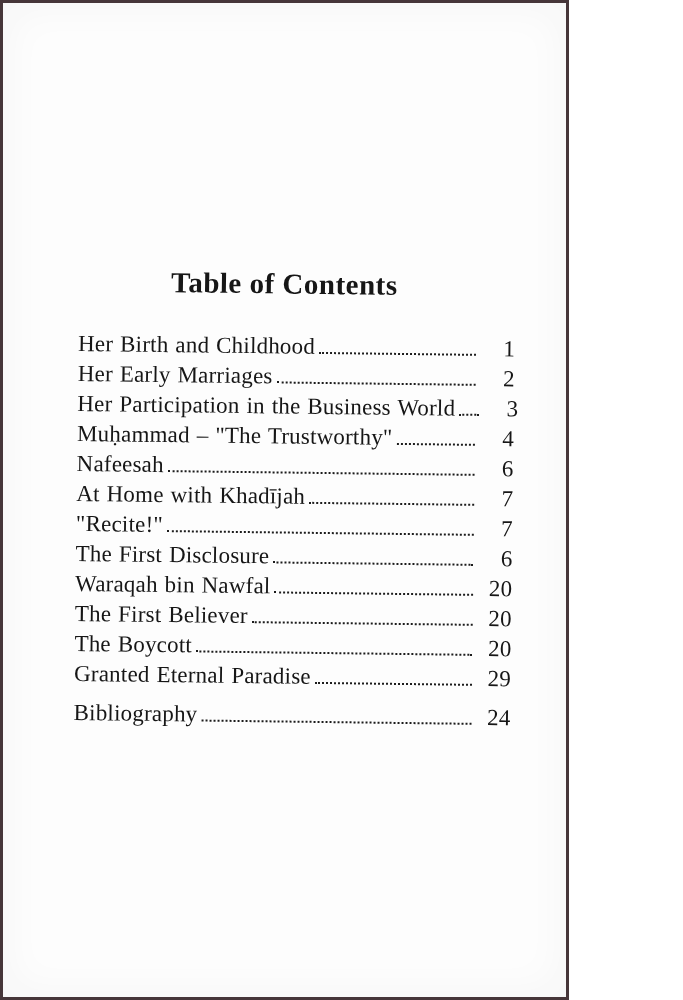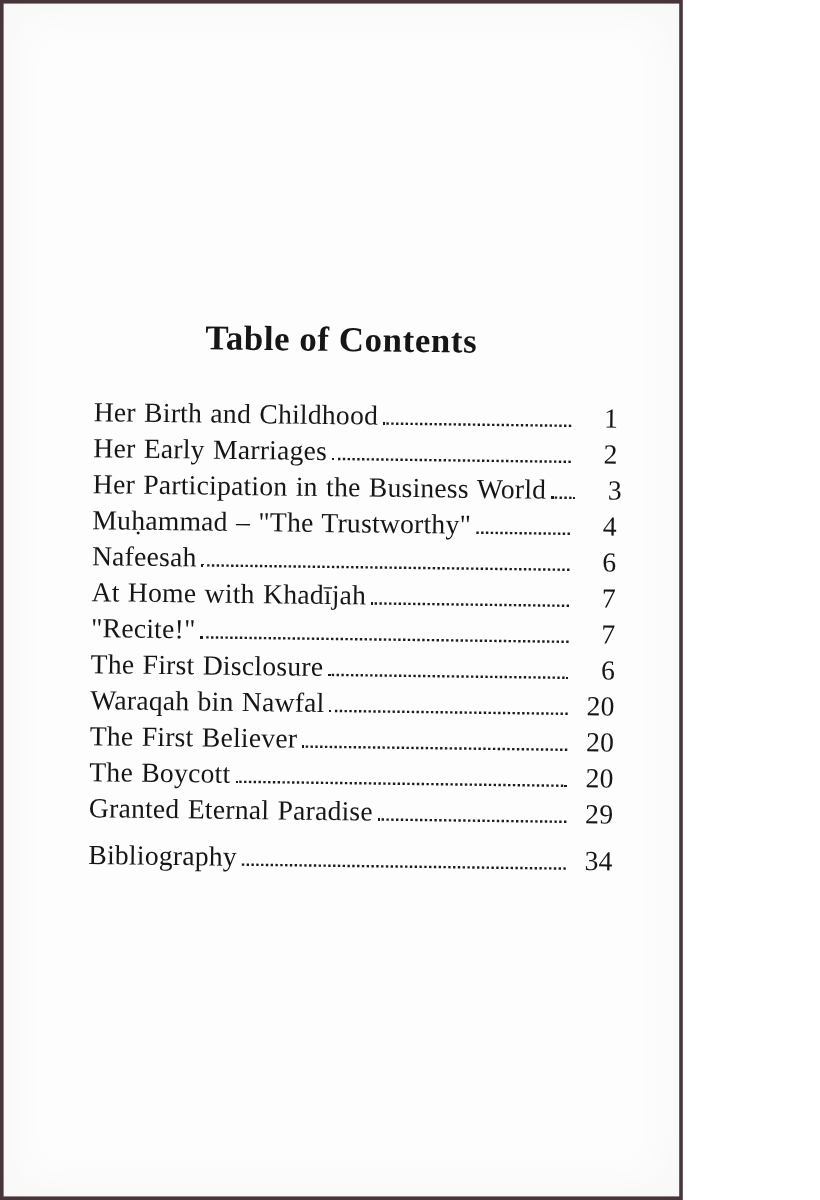--- a/index.html
+++ b/index.html
@@ -137,17 +137,17 @@
           </div>
           <div class="toc-row">
             <span class="label">Granted Eternal Paradise</span>
             <span class="leader"></span>
             <span class="pagenum">29</span>
           </div>
         </div>
       <div class="toc-row biblio">
         <span class="label">Bibliography</span>
         <span class="leader"></span>
-        <span class="pagenum">34</span>
+        <span class="pagenum">24</span>
       </div>
     </div>
   </div>
 </div>
 
 </body></html>

